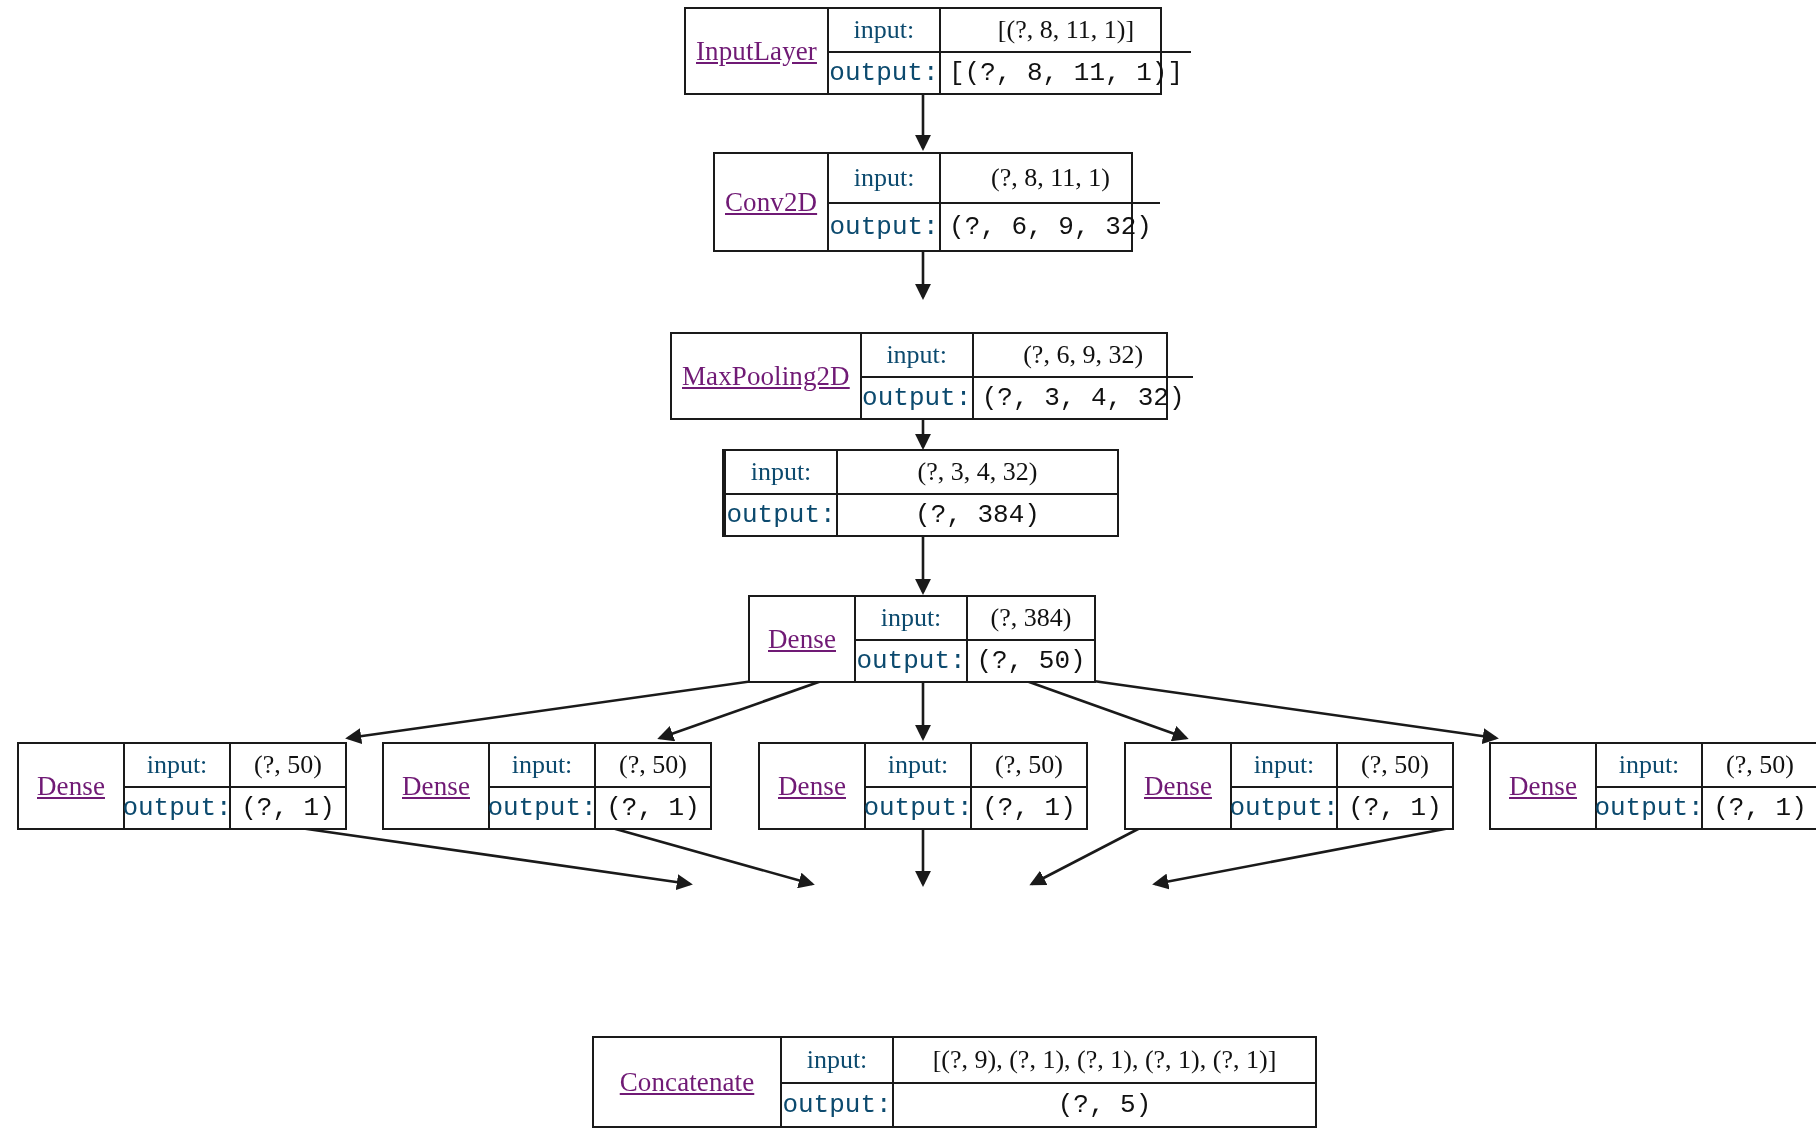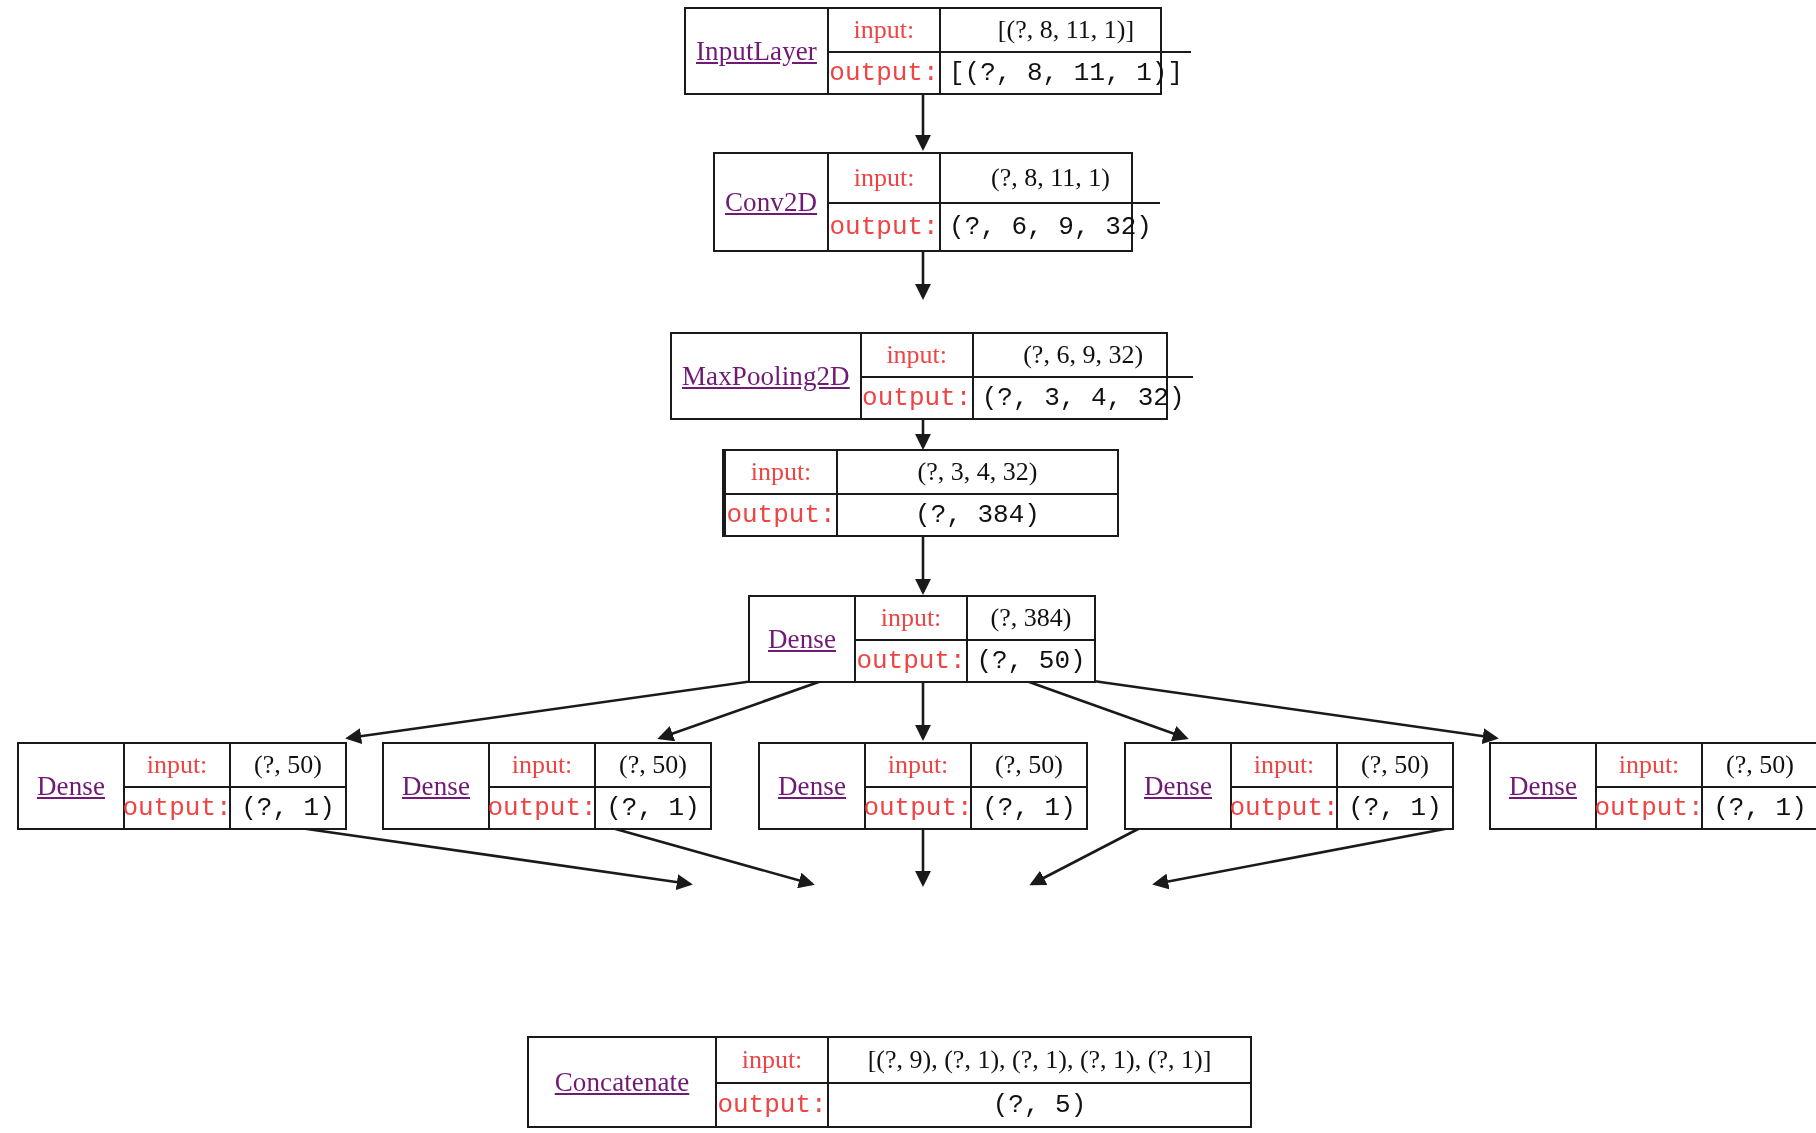--- a/index.html
+++ b/index.html
@@ -54,21 +54,21 @@
     border-top: 2px solid #1a1a1a;
     font-family: Liberation Mono, monospace;
   }
   .node .io-label {
     display: flex;
     align-items: center;
     justify-content: center;
     box-sizing: border-box;
     white-space: nowrap;
     font-size: 26px;
-    color: #ef4444;
+    color: #0c4a6e;
     padding: 0 8px;
   }
   .node .io-value {
     display: flex;
     align-items: center;
     justify-content: center;
     flex: 1 1 auto;
     border-left: 2px solid #1a1a1a;
     box-sizing: border-box;
     white-space: nowrap;
@@ -252,21 +252,21 @@
         <div class="io-label" style="width:104px;">input:</div>
         <div class="io-value">(?, 50)</div>
       </div>
       <div class="io-row second">
         <div class="io-label" style="width:104px;">output:</div>
         <div class="io-value">(?, 1)</div>
       </div>
     </div>
   </div>
 
-  <div class="node" style="left:527px; top:1036px; width:725px; height:92px;">
+  <div class="node" style="left:592px; top:1036px; width:725px; height:92px;">
     <div class="name-cell" style="width:186px;">Concatenate</div>
     <div class="io-block">
       <div class="io-row">
         <div class="io-label" style="width:110px;">input:</div>
         <div class="io-value">[(?, 9), (?, 1), (?, 1), (?, 1), (?, 1)]</div>
       </div>
       <div class="io-row second">
         <div class="io-label" style="width:110px;">output:</div>
         <div class="io-value">(?, 5)</div>
       </div>

